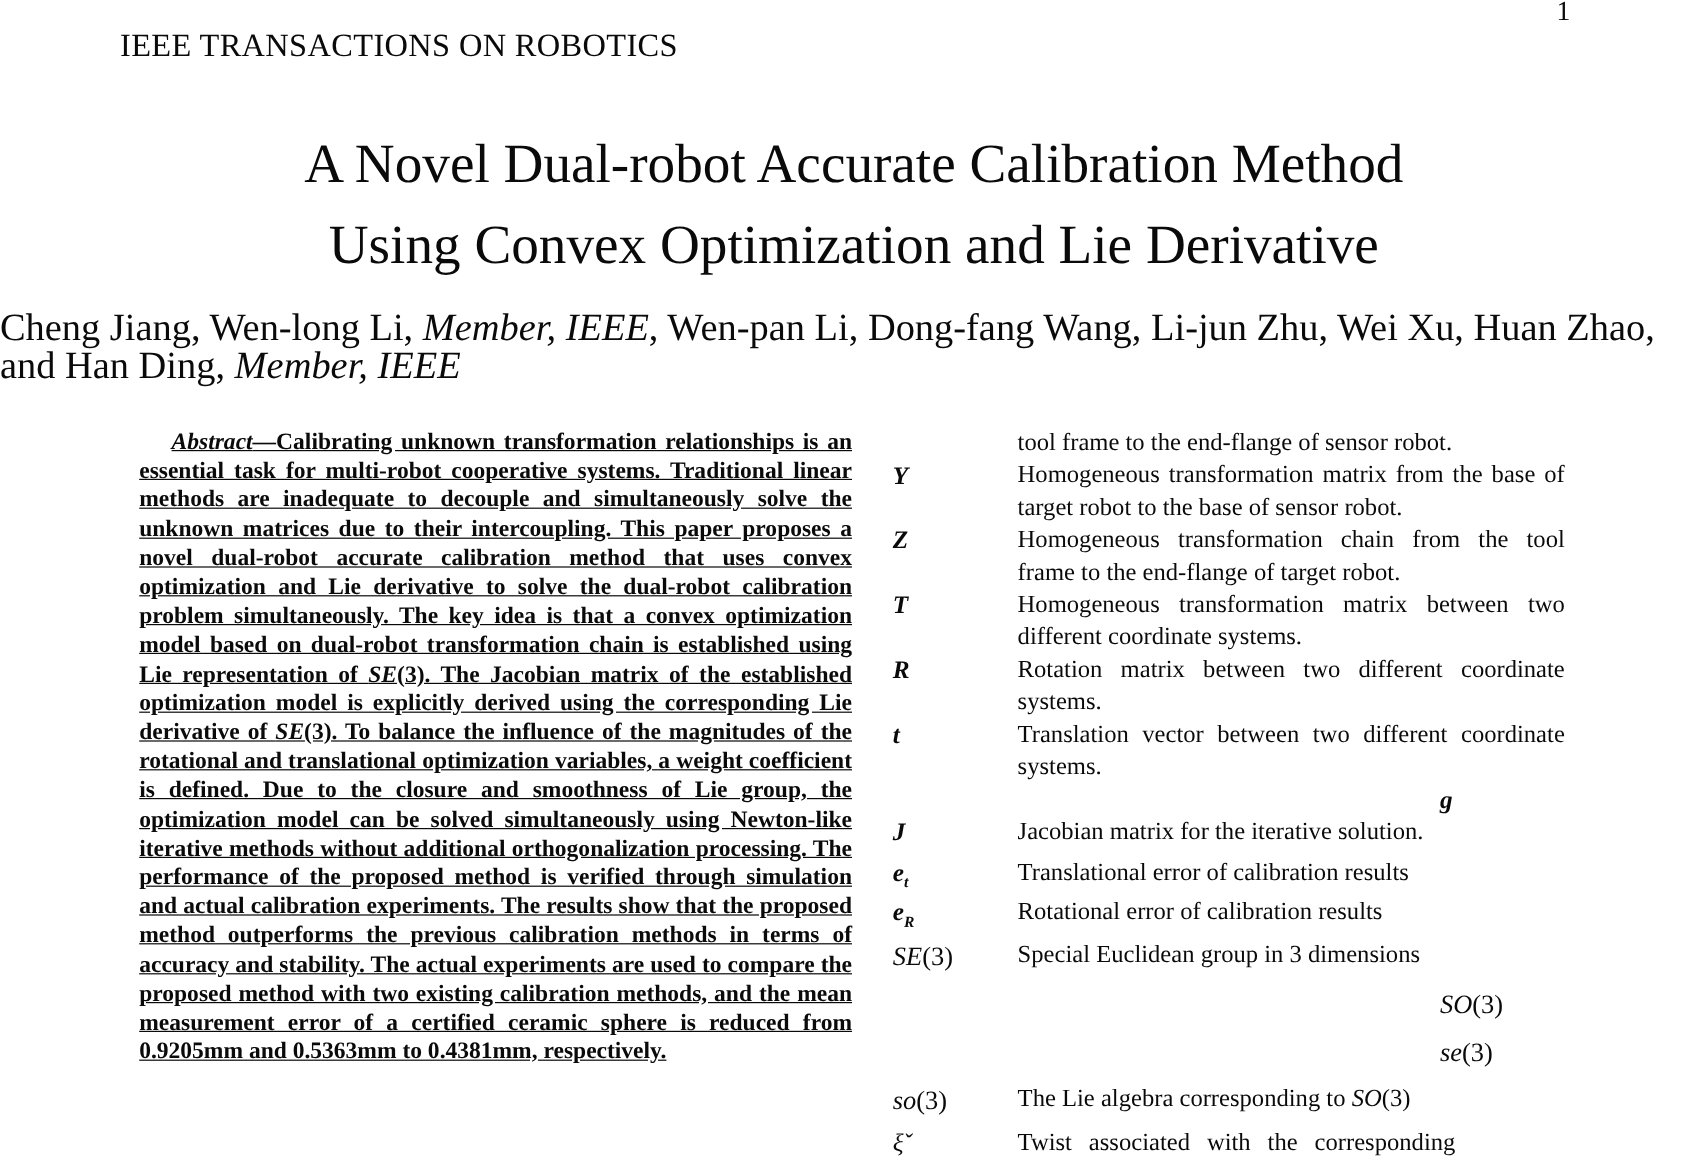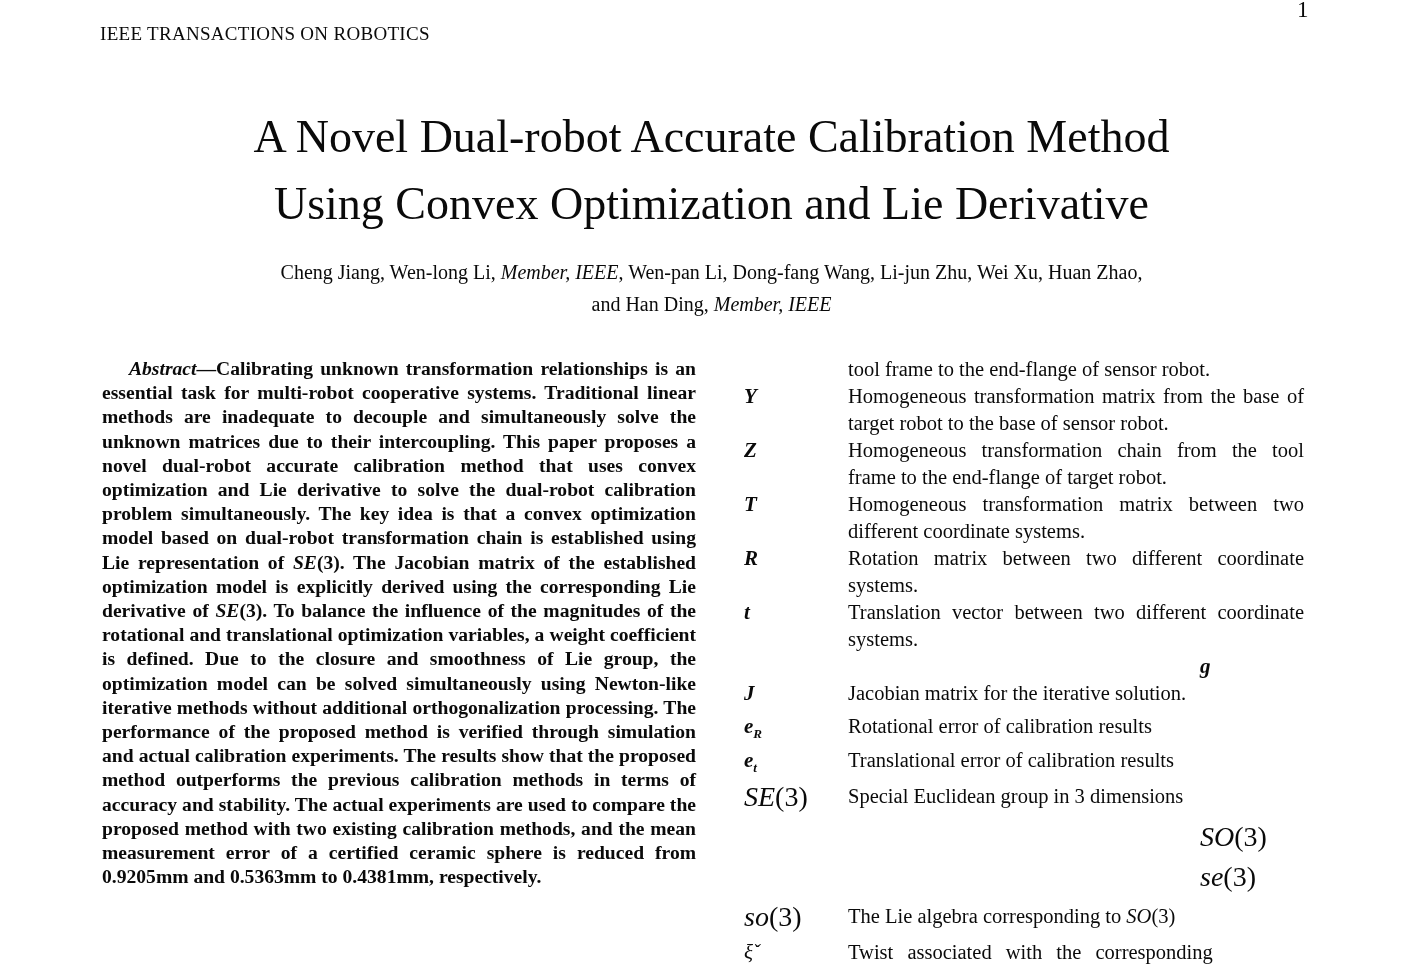--- a/index.html
+++ b/index.html
@@ -8,43 +8,43 @@
     background: #ffffff;
     color: #0a0a0a;
     font-family: "Liberation Serif", "DejaVu Serif", serif;
     position: relative;
     overflow: hidden;
   }
   .page { position: absolute; inset: 0; }
 
   .running-header {
     position: absolute; left: 100px; top: 23px;
-    font-size: 19px; letter-spacing: 0.3px; white-space: nowrap;
+    font-size: 27px; letter-spacing: 0.3px; white-space: nowrap;
   }
   .page-number {
     position: absolute; left: 1297px; top: -3px;
     font-size: 23px;
   }
 
   .title {
     position: absolute; top: 103px; left: 0; width: 100%;
     text-align: center;
     font-size: 46px; line-height: 67px;
     letter-spacing: 0px; white-space: nowrap;
   }
 
   .authors {
     position: absolute; top: 256px; left: 0; width: 100%;
-    text-align: center;
-    font-size: 20px; line-height: 32px; white-space: nowrap;
+    text-align: left;
+    font-size: 32px; line-height: 32px; white-space: nowrap;
   }
   .authors i { font-style: italic; }
 
   .col-left {
-    position: absolute; left: 102px; top: 357px; width: 594px;
+    position: absolute; left: 116px; top: 357px; width: 594px; text-decoration: underline;
   }
   .abstract {
     margin: 0;
     font-size: 19.6px; line-height: 24.2px;
     font-weight: 700;
     text-align: justify;
     text-indent: 27px;
   }
   .abstract i { font-style: italic; }
 
@@ -61,21 +61,21 @@
   .bld .nsym .s { font-weight: 700; }
   .nsym sub { font-size: 13px; font-style: italic; line-height: 0; }
   .bld .nsym sub { font-weight: 700; }
   .par { font-style: normal; }
   .ndef { flex: 1 1 auto; text-align: justify; }
   .ndef .mt { font-style: italic; }
   .m1 { margin-top: 6px; }
   .m2 { margin-top: 7px; }
   .mg { margin-top: 9px; line-height: 31px; }
   .mg7 { margin-top: 7px; line-height: 31px; }
-  .mg .nsym, .mg7 .nsym { font-size: 28px; }
+  .mg .nsym, .mg7 .nsym { font-size: 22px; }
   .last { margin-top: 7px; }
   .last .ndef { word-spacing: 9px; }
 </style>
 </head>
 <body>
 
 <div class="page">
 
   <div class="running-header">IEEE TRANSACTIONS ON ROBOTICS</div>
   <div class="page-number">1</div>
@@ -128,28 +128,28 @@
 
     <div class="nrow bld">
       <span class="nsym"><span class="s">g</span></span>
     </div>
 
     <div class="nrow bld">
       <span class="nsym"><span class="s">J</span></span>
       <span class="ndef"><span>Jacobian matrix for the iterative solution.</span></span>
     </div>
 
+    <div class="nrow bld m2">
+      <span class="nsym"><span class="s">e</span><sub>t</sub></span>
+      <span class="ndef"><span>Translational error of calibration results</span></span>
+    </div>
+
     <div class="nrow bld m1">
       <span class="nsym"><span class="s">e</span><sub>R</sub></span>
       <span class="ndef"><span>Rotational error of calibration results</span></span>
-    </div>
-
-    <div class="nrow bld m2">
-      <span class="nsym"><span class="s">e</span><sub>t</sub></span>
-      <span class="ndef"><span>Translational error of calibration results</span></span>
     </div>
 
     <div class="nrow mg7">
       <span class="nsym"><span class="s">SE</span><span class="par">(3)</span></span>
       <span class="ndef"><span>Special Euclidean group in 3 dimensions</span></span>
     </div>
 
     <div class="nrow mg">
       <span class="nsym"><span class="s">SO</span><span class="par">(3)</span></span>
     </div>

